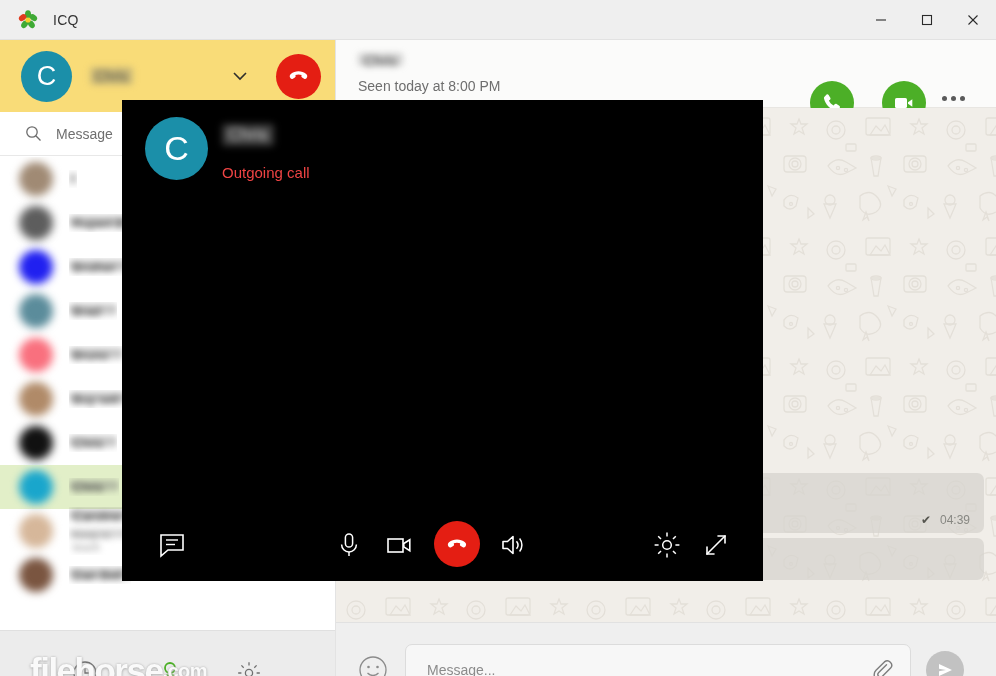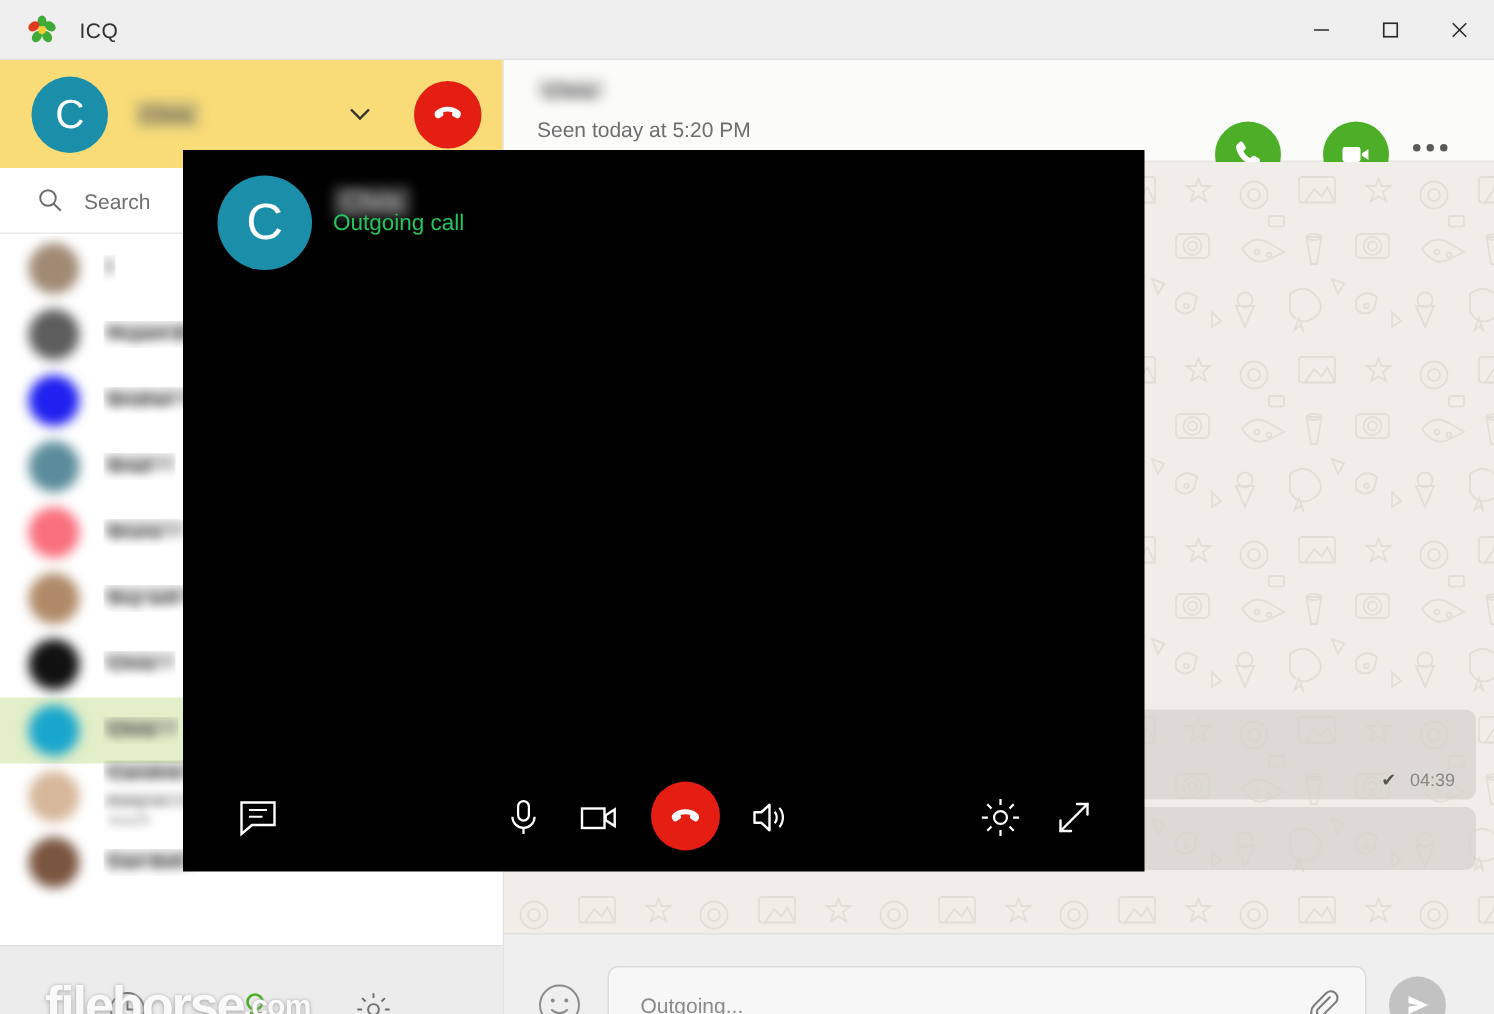--- a/index.html
+++ b/index.html
@@ -402,23 +402,23 @@
     top: 24px; left: 100px;
     font-size: 17px;
     color: #dcdcdc;
     background: rgba(120,120,120,.5);
     border-radius: 3px;
     filter: blur(3.6px);
     padding: 1px 6px;
   }
   #ov-status {
     position: absolute;
-    top: 40px; left: 100px;
+    top: 64px; left: 100px;
     font-size: 15px;
-    color: #22c55e;
+    color: #ef4444;
   }
   #ov-controls {
     position: absolute;
     bottom: 0; left: 0;
     width: 641px;
     height: 71px;
   }
   .ov-btn {
     position: absolute;
     top: 14px;
@@ -500,21 +500,21 @@
       </div>
     </div>
 
     <div id="search-row">
       <div id="search-icon">
         <svg width="17" height="17" viewBox="0 0 17 17">
             <circle cx="7" cy="7" r="5.2" fill="none" stroke="#6c6c6c" stroke-width="1.3"></circle>
             <line x1="10.8" y1="10.8" x2="15.5" y2="15.5" stroke="#6c6c6c" stroke-width="1.3"></line>
           </svg>
       </div>
-      <div id="search-placeholder">Search</div>
+      <div id="search-placeholder">Message</div>
     </div>
 
     <div id="contact-list">
       <div class="contact">
         <div class="c-avatar" style="background:#a08a74"></div>
         <div class="c-text"><span class="c-name"></span></div>
       </div>
       <div class="contact">
         <div class="c-avatar" style="background:#5d5d5d"></div>
         <div class="c-text"><span class="c-name" style="width:66px">Rupert B</span></div>
@@ -583,21 +583,21 @@
     <div id="watermark">
       <span>filehorse</span>
         <span class="wm-small">.com</span>
     </div>
   </div>
 
   <div id="chat">
 
     <div id="chat-header">
       <div id="chat-title">Chris</div>
-      <div id="chat-status">Seen today at 5:20 PM</div>
+      <div id="chat-status">Seen today at 8:00 PM</div>
       <div class="hdr-circle" id="hdr-call">
         <svg width="24" height="24" viewBox="0 0 24 24">
             <path d="M6.6 3.5c.7-.4 1.6-.2 2 .5l1.7 2.7c.4.7.3 1.5-.3 2l-1.1.9c.9 2.2 2.6 3.9 4.8 4.8l.9-1.1c.5-.6 1.3-.7 2-.3l2.7 1.7c.7.4.9 1.3.5 2l-1 1.7c-.5.8-1.4 1.2-2.3 1C10.3 18.6 5.4 13.7 4 7.5c-.2-.9.2-1.8 1-2.3z" fill="#ffffff"></path>
           </svg>
       </div>
       <div class="hdr-circle" id="hdr-video">
         <svg width="24" height="24" viewBox="0 0 24 24">
             <rect x="3" y="7" width="12" height="10" rx="1.6" fill="#ffffff"></rect>
             <path d="M16 11.2l4.3-2.9v7.4L16 12.8z" fill="#ffffff"></path>
           </svg>
@@ -654,21 +654,21 @@
     <div id="composer">
       <div id="emoji-btn">
         <svg width="30" height="30" viewBox="0 0 30 30">
             <circle cx="15" cy="15" r="13" fill="none" stroke="#8b8b8b" stroke-width="1.3"></circle>
             <circle cx="10.5" cy="12" r="1.3" fill="#8b8b8b"></circle>
             <circle cx="19.5" cy="12" r="1.3" fill="#8b8b8b"></circle>
             <path d="M9.5 18 q5.5 5 11 0" fill="none" stroke="#8b8b8b" stroke-width="1.3"></path>
           </svg>
       </div>
       <div id="msg-field">
-        <span id="msg-placeholder">Outgoing...</span>
+        <span id="msg-placeholder">Message...</span>
         <span id="attach-btn">
           <svg width="24" height="24" viewBox="0 0 24 24">
               <path d="M16.5 6.8l-7.8 7.8a2.6 2.6 0 0 0 3.7 3.7l8.2-8.2a4.4 4.4 0 0 0-6.2-6.2l-8.4 8.4a6.2 6.2 0 0 0 8.8 8.8" fill="none" stroke="#7d7d7d" stroke-width="1.4" stroke-linecap="round"></path>
             </svg>
         </span>
       </div>
       <div id="send-btn">
         <svg width="20" height="20" viewBox="0 0 20 20">
             <path d="M4 4 L17 10 L4 16 L4 11.2 L11 10 L4 8.8 Z" fill="#ffffff"></path>
           </svg>

